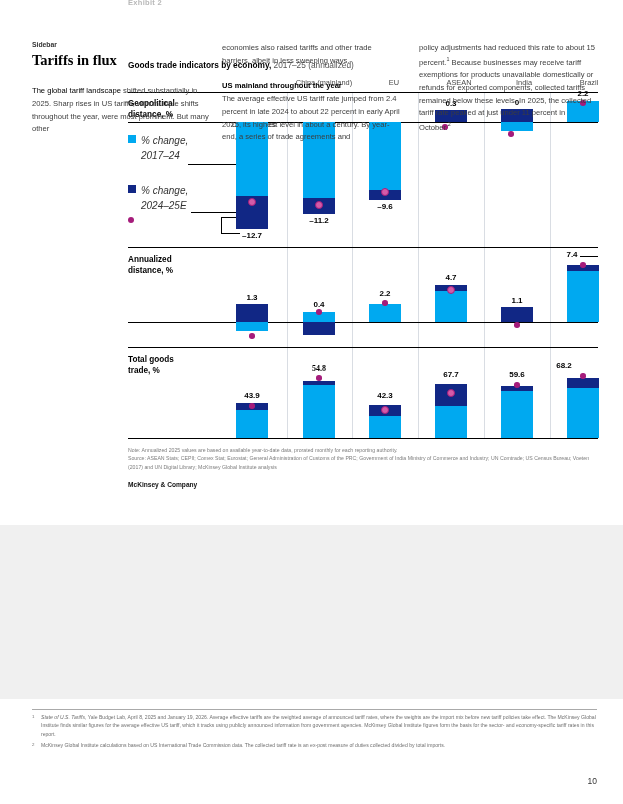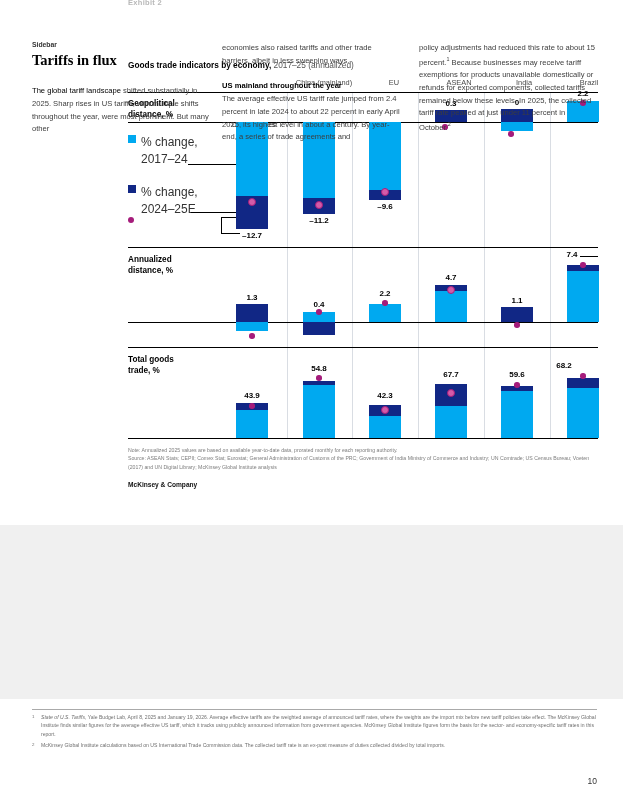--- a/index.html
+++ b/index.html
@@ -87,23 +87,24 @@
     width: 8px; height: 8px;
   }
   .legend-dot {
     position: absolute; left: 0px; top: 2px;
     width: 6px; height: 6px; border-radius: 50%;
     background: #a51c7b;
   }
   .legend-text {
     display: block;
     margin-left: 13px;
-    font-size: 12px;
+    font-size: 10px;
     line-height: 1.45;
     color: #333;
+    font-style: italic;
   }
   .leader {
     position: absolute;
     height: 1px; background: #000;
   }
   .leader-v { position: absolute; width: 1px; background: #000; }
 
   
   .bar { position: absolute; }
   .bar.light { background: #00a9f0; }
@@ -344,21 +345,21 @@
     <div class="rule" style="top:360px;background:#000;"></div>
 
     <div class="bar dark" style="left:108px;top:325px;width:32px;height:7px;"></div>
     <div class="bar light" style="left:108px;top:332px;width:32px;height:28px;"></div>
     <div class="dot" style="left:121px;top:325px;"></div>
     <div class="val" style="left:106px;top:313px;width:36px;">43.9</div>
 
     <div class="bar dark" style="left:175px;top:303px;width:32px;height:4px;"></div>
     <div class="bar light" style="left:175px;top:307px;width:32px;height:53px;"></div>
     <div class="dot" style="left:188px;top:297px;"></div>
-    <div class="val" style="left:173px;top:286px;width:36px;">54.8</div>
+    <div class="val" style="left:173px;top:286px;width:36px;font-family:Liberation Serif, serif;">54.8</div>
 
     <div class="bar dark" style="left:241px;top:327px;width:32px;height:11px;"></div>
     <div class="bar light" style="left:241px;top:338px;width:32px;height:22px;"></div>
     <div class="dot ring" style="left:253px;top:328px;"></div>
     <div class="val" style="left:239px;top:313px;width:36px;">42.3</div>
 
     <div class="bar dark" style="left:307px;top:306px;width:32px;height:22px;"></div>
     <div class="bar light" style="left:307px;top:328px;width:32px;height:32px;"></div>
     <div class="dot ring" style="left:319px;top:311px;"></div>
     <div class="val" style="left:305px;top:292px;width:36px;">67.7</div>

